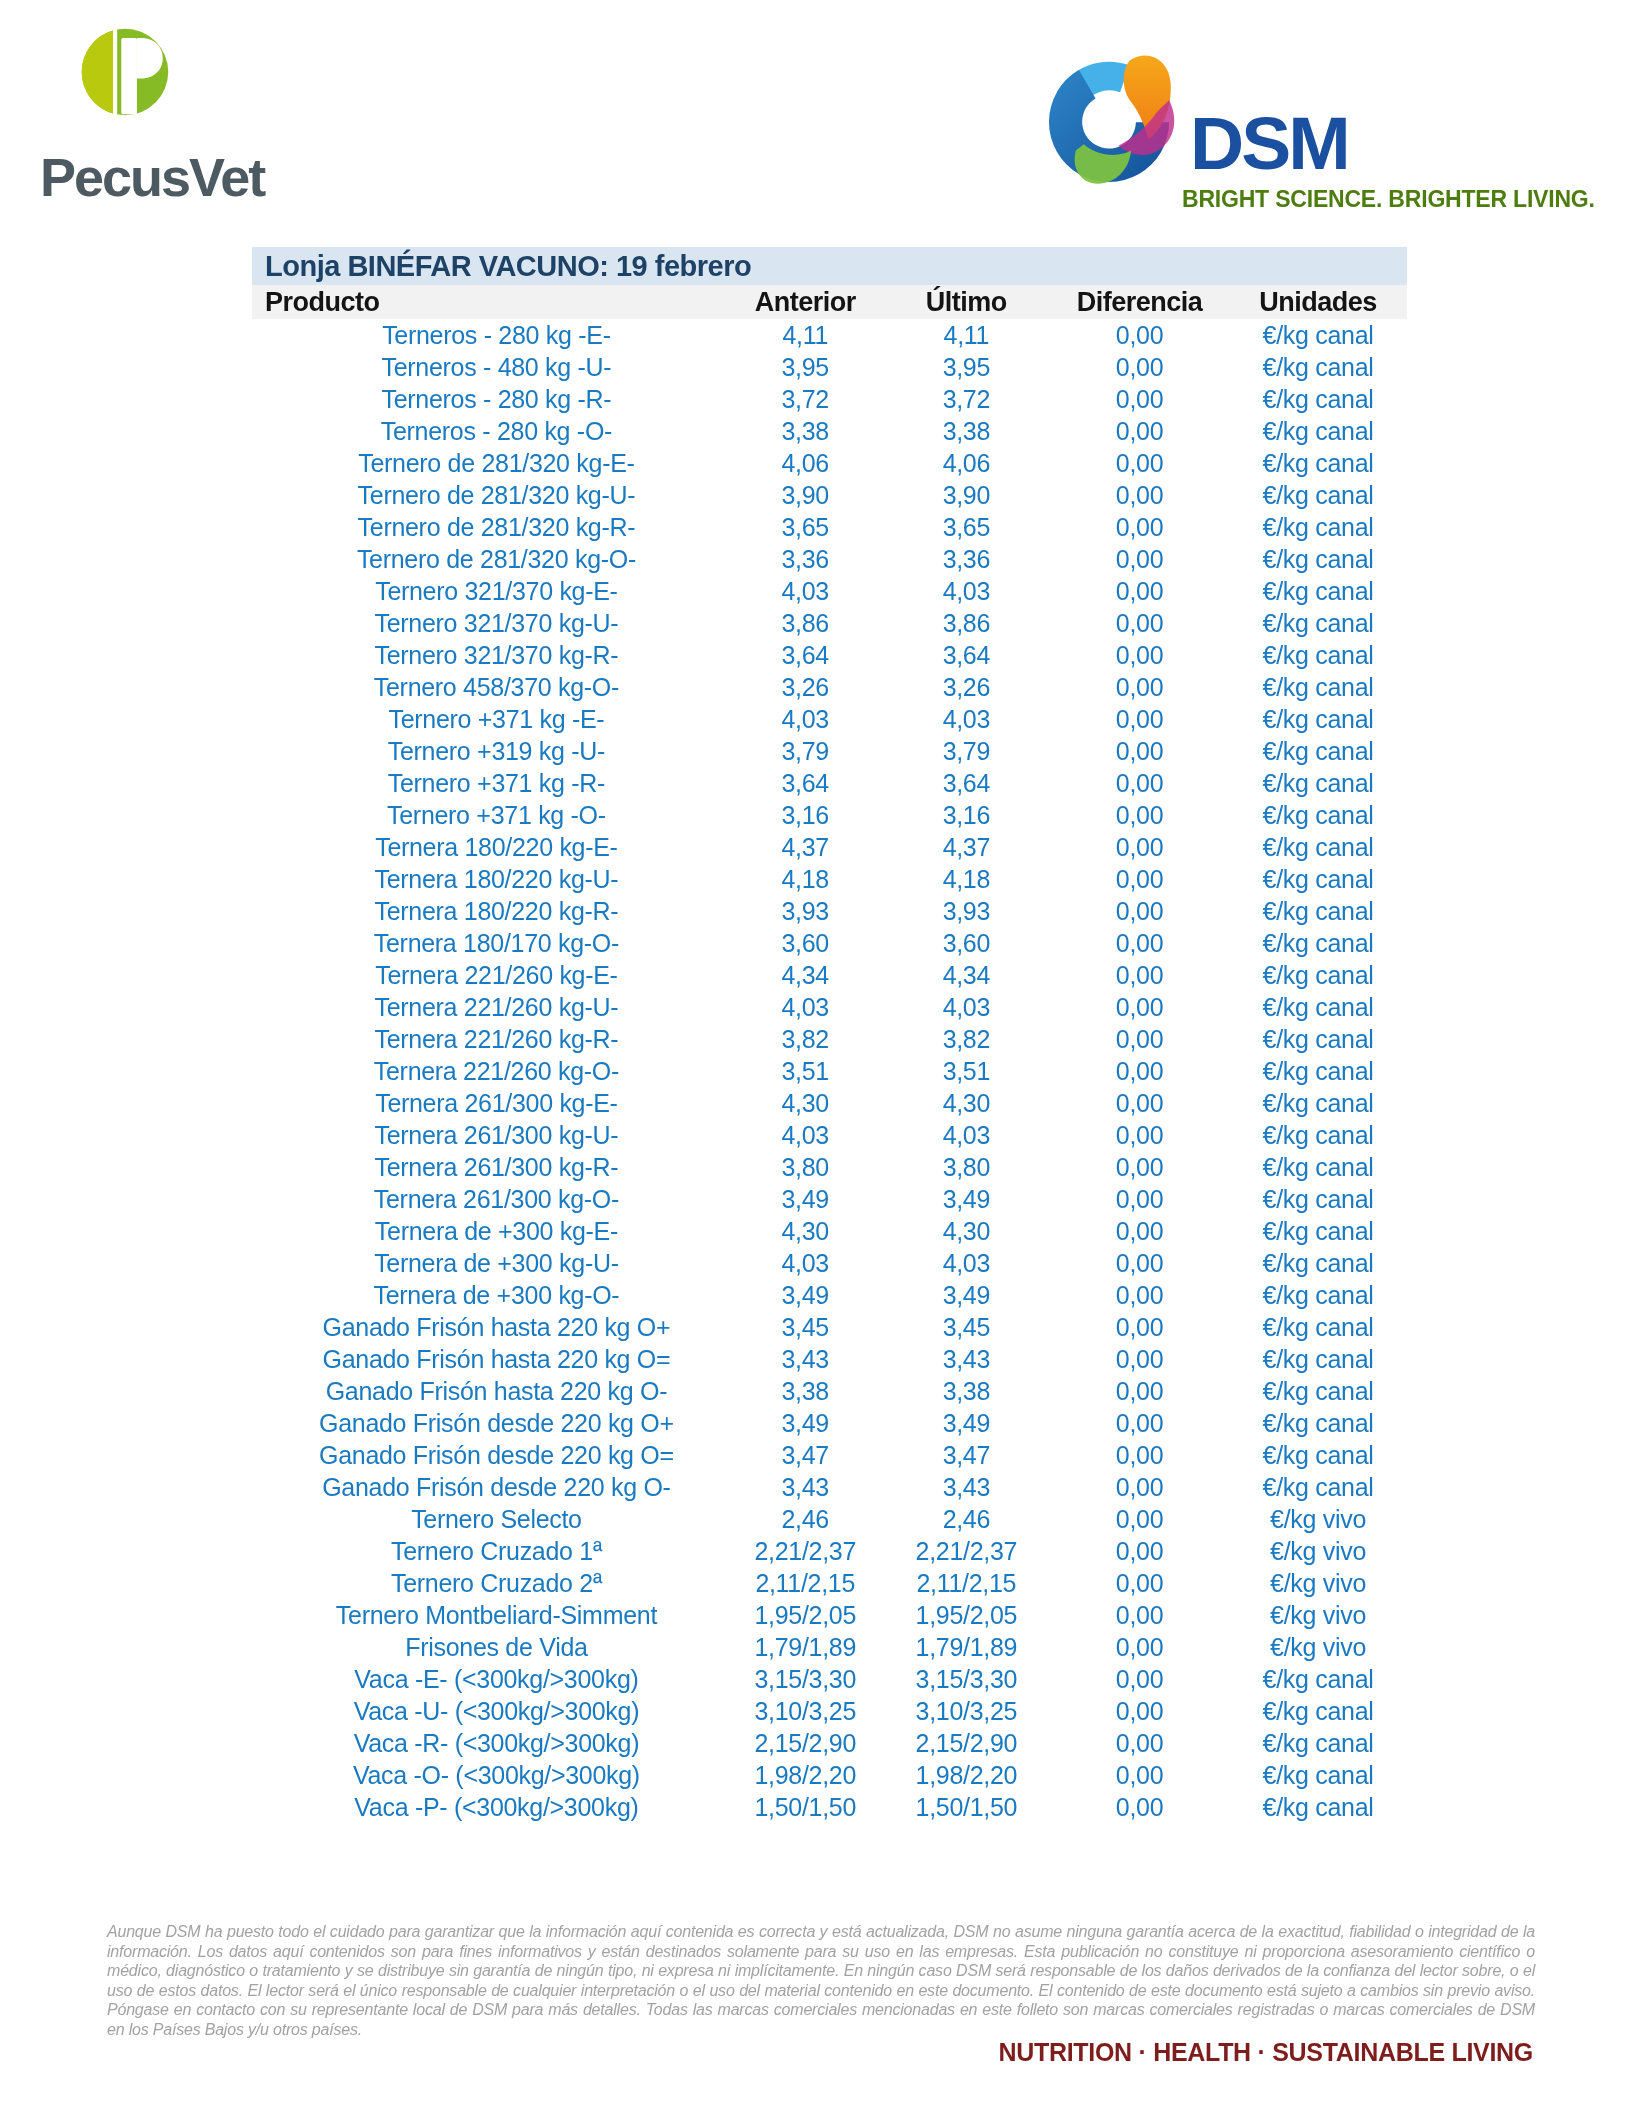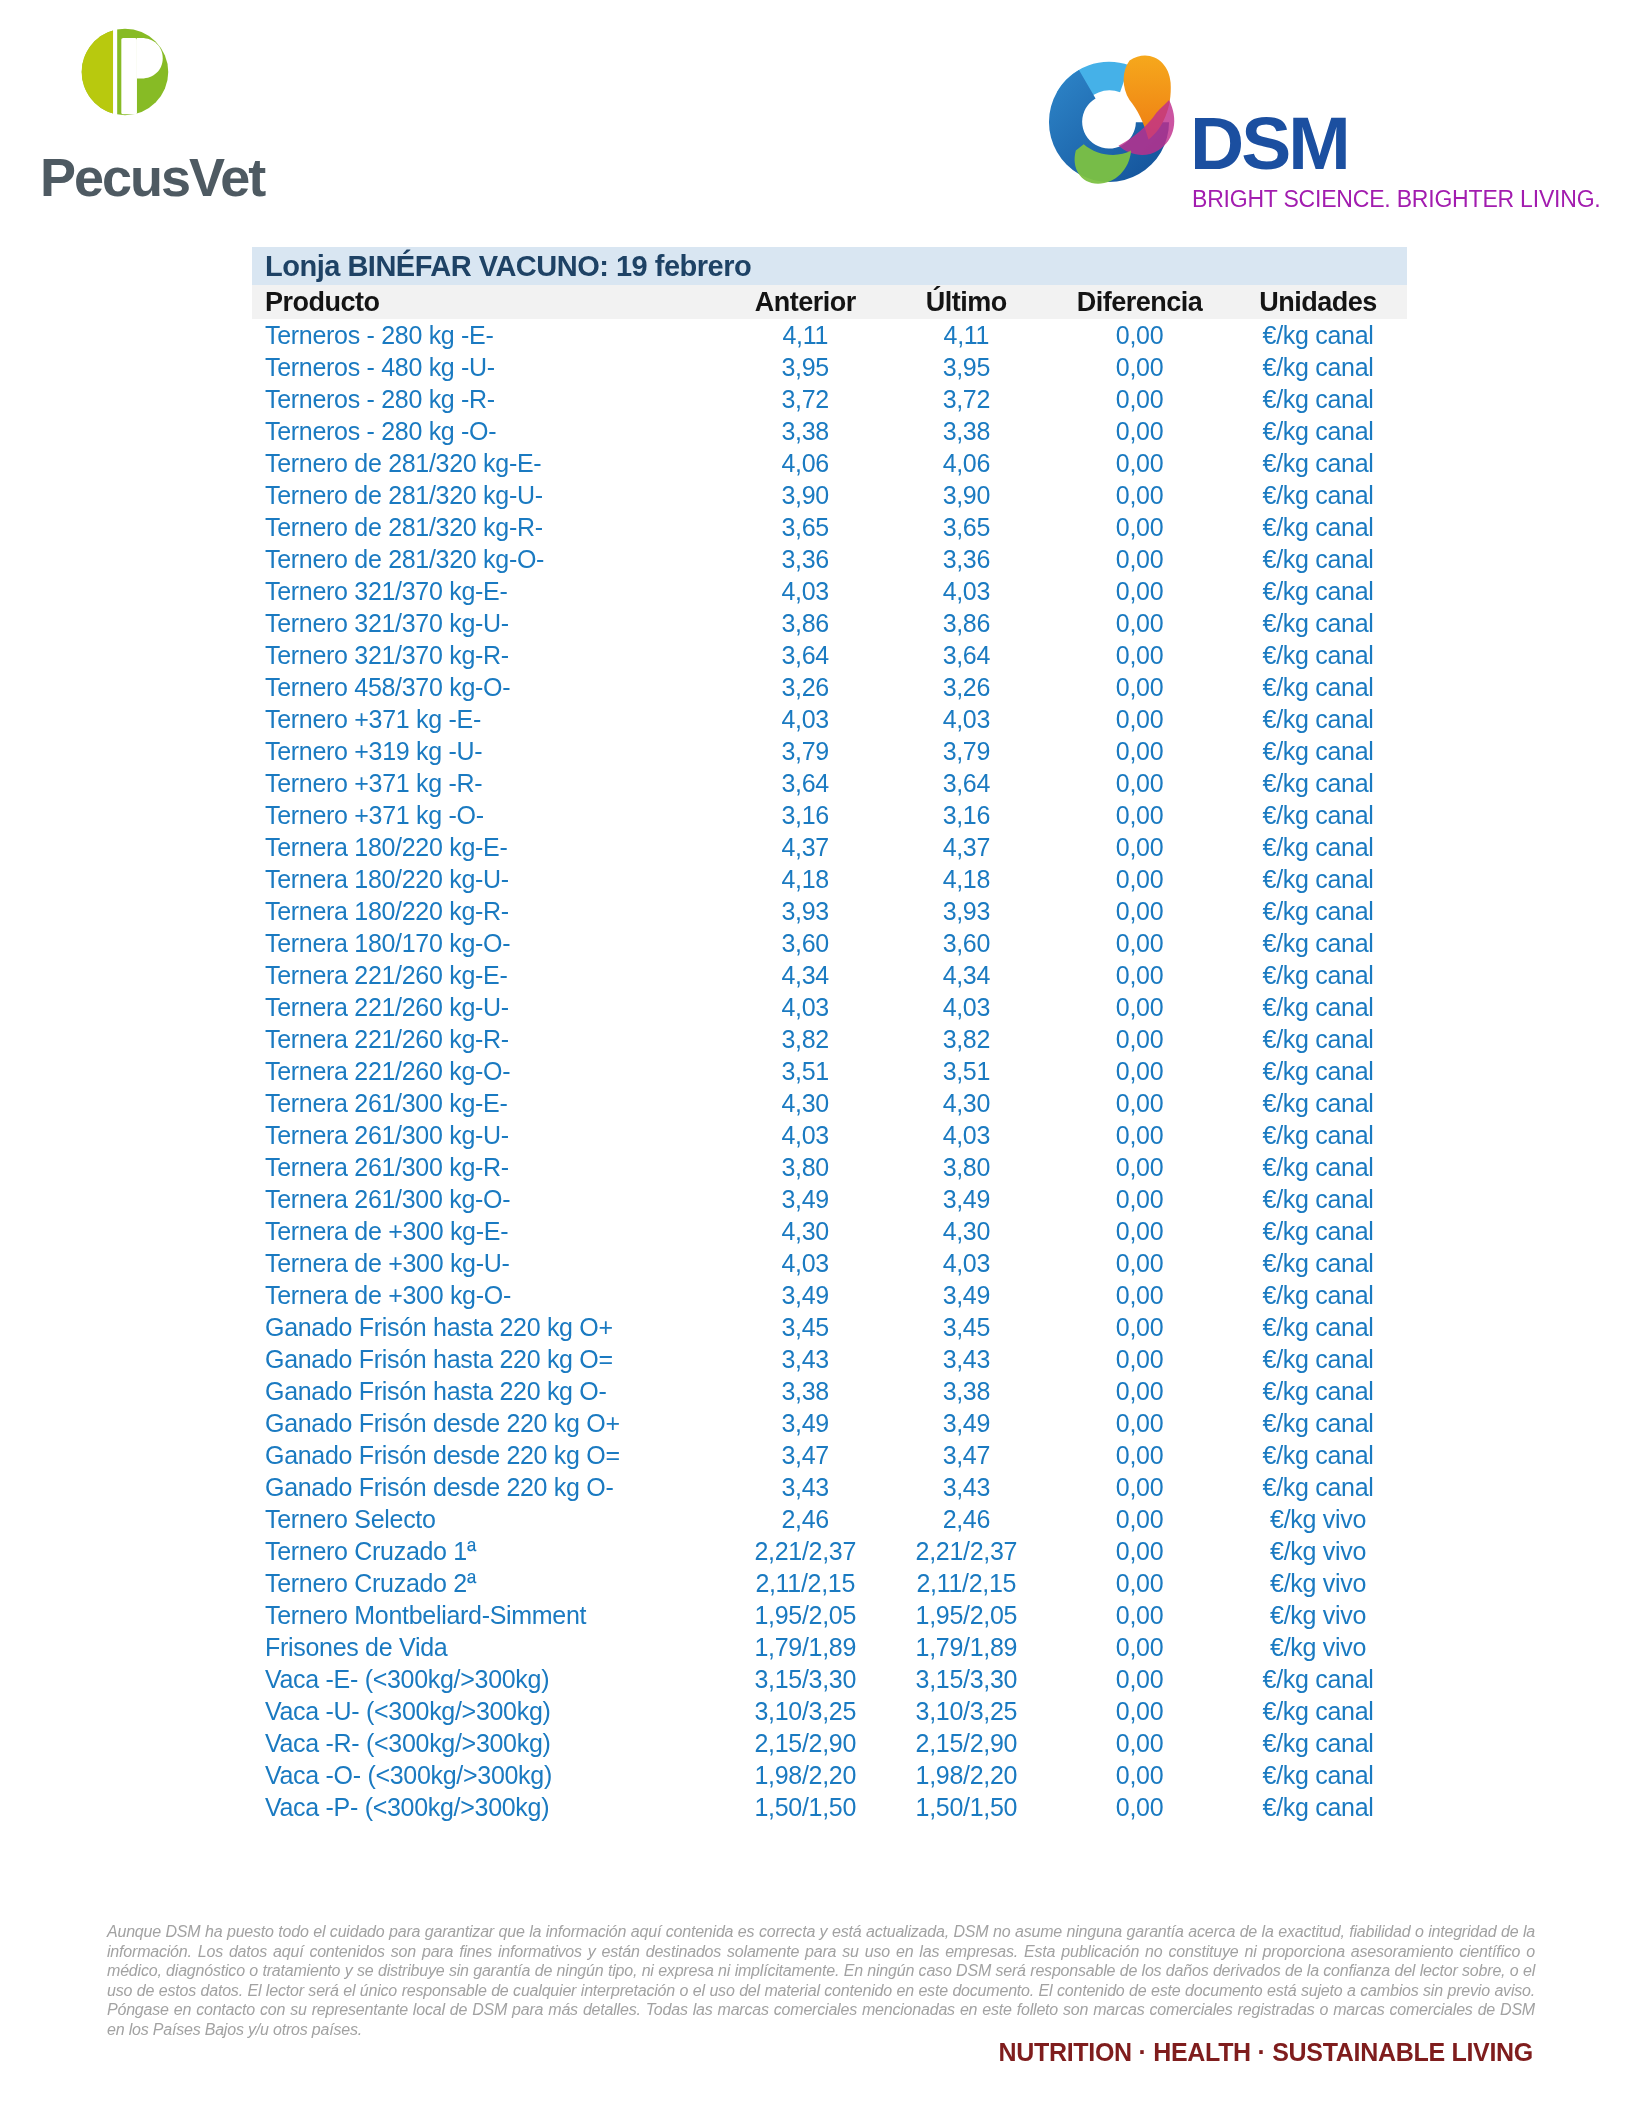--- a/index.html
+++ b/index.html
@@ -15,43 +15,43 @@
     position:absolute; left:0px; top:128px; font-size:54px; font-weight:bold;
     color:#4e5a62; letter-spacing:-2px; white-space:nowrap;
   }
   .dsm-block { position:absolute; left:1030px; top:40px; }
   .dsm-icon  { position:absolute; left:0; top:0; width:158px; height:158px; }
   .dsm-word  {
     position:absolute; left:160px; top:66px; font-size:75px; font-weight:bold;
     color:#1b4fa0; letter-spacing:-3px; line-height:75px; white-space:nowrap;
   }
   .dsm-tagline {
-    position:absolute; left:162px; top:146px; font-size:23px; font-weight:normal;
-    color:#a21caf; letter-spacing:-0.2px; white-space:nowrap;
+    position:absolute; left:152px; top:146px; font-size:23px; font-weight:bold;
+    color:#4d7c0f; letter-spacing:-0.2px; white-space:nowrap;
   }
   
   .sheet { position:absolute; left:252px; top:247px; width:1155px; }
   .sheet-title {
     background:#d9e6f2; color:#1e4265; font-weight:bold; font-size:29px;
     height:38px; line-height:38px; padding-left:13px; letter-spacing:-0.5px;
     white-space:nowrap;
   }
   table.prices { width:100%; border-collapse:collapse; table-layout:fixed; }
   table.prices thead th {
     background:#f2f2f2; color:#141414; font-weight:bold; font-size:27px;
     height:34px; line-height:34px; text-align:center; letter-spacing:-0.5px;
     white-space:nowrap;
     margin-top:36px;
   }
   table.prices thead th:first-child { text-align:left; padding-left:13px; }
   table.prices tbody td {
     color:#1a7ac1; font-size:25px; height:32px; line-height:32px;
     text-align:center; letter-spacing:-0.3px; white-space:nowrap; overflow:hidden;
   }
-  table.prices tbody td:first-child { text-align:left; padding-left:13px; }
+  table.prices tbody td:first-child { text-align:center; padding-left:13px; }
   
   .disclaimer {
     position:absolute; left:107px; top:1922px; width:1428px;
     font-size:16px; line-height:19.5px; font-style:italic; color:#a2a2a2;
     text-align:justify; letter-spacing:-0.2px;
   }
   .motto {
     position:absolute; right:99px; top:2038px; font-size:25px; font-weight:bold;
     color:#7f1d1d; letter-spacing:-0.3px; white-space:nowrap;
   }

